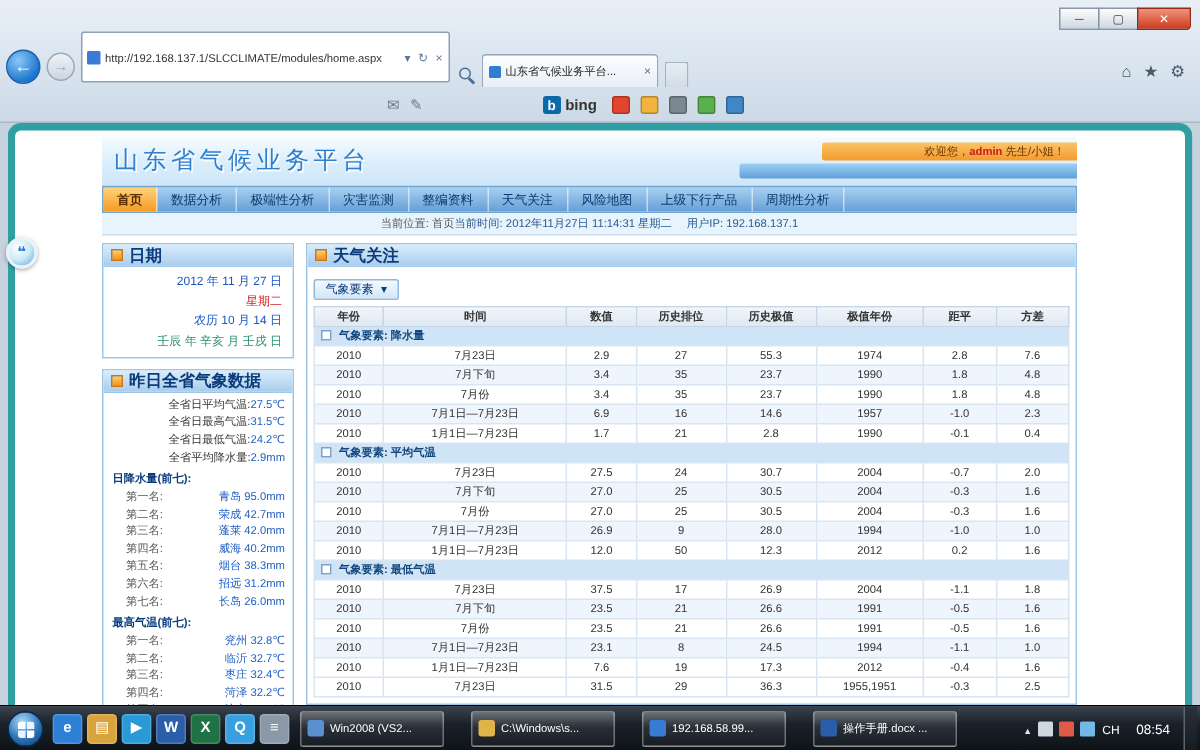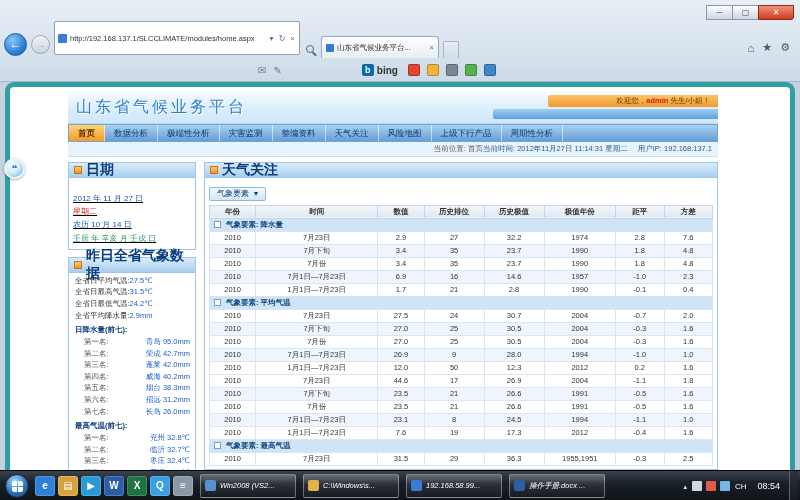--- a/index.html
+++ b/index.html
@@ -65,33 +65,33 @@
   .welcome-user { color:#c81e1e; font-weight:bold; }
   .blue-strip { position:absolute; right:0; top:18px; width:225px; height:10px;
     background:linear-gradient(#9fd0f5,#5f9fd8); border-radius:2px 0 0 2px; }
 
   .menubar { height:18px; flex:none; display:flex; background:linear-gradient(#a8d0f0,#659fd6); border:1px solid #6fa6d4; }
   .menu-item { padding:0 9px; font-size:8.5px; line-height:16px; color:#0c3a70;
     border-right:1px solid rgba(255,255,255,.55); white-space:nowrap; }
   .menu-item.active { background:linear-gradient(#ffd27a,#f59b22); color:#5a2d00; font-weight:bold; }
 
   .infobar { height:15px; flex:none; background:#e8f4fd; border-bottom:1px solid #cadff0; display:flex;
-    justify-content:flex-end; font-size:7.5px; color:#555; line-height:14px; padding:0 6px; }
+    justify-content:center; font-size:7.5px; color:#555; line-height:14px; padding:0 6px; }
   .info-right { color:#2a5b8f; display:flex; gap:10px; }
 
   .content { display:flex; gap:8px; padding-top:5px; flex:1; overflow:hidden; }
   .sidebar { width:128px; flex:none; display:flex; flex-direction:column; gap:7px; overflow:hidden; }
   .panel { border:1px solid #9fc6e8; background:#fff; }
   .panel-hd { height:15px; background:linear-gradient(#d9edfb,#a9cdec); border-bottom:1px solid #9fc6e8;
-    display:flex; align-items:center; gap:4px; padding:0 5px; font-size:14px; font-weight:bold; color:#0b3c7c; }
+    display:flex; align-items:center; gap:4px; padding:0 5px; font-size:11px; font-weight:bold; color:#0b3c7c; }
   .hd-icon { width:8px; height:8px; background:linear-gradient(#ffd06a,#f0921e); border:1px solid #c8761a; flex:none; }
-  .date-body { padding:14px 7px 4px 4px; font-size:8px; line-height:1.65;text-decoration:underline; }
+  .date-body { padding:3px 7px 4px 4px; font-size:8px; text-align:right; line-height:1.65; }
   .c-blue { color:#1a56c4; } .c-red { color:#d02020; } .c-teal { color:#2a8f6f; }
   .wx-body { padding:2px 5px 0 6px; font-size:7.5px; line-height:1.55; }
-  .kv { display:flex; justify-content:flex-start; }
+  .kv { display:flex; justify-content:flex-end; }
   .kv-l { color:#333; } .kv-v { color:#1f5fc8; }
   .sec-title { color:#0b3c7c; font-weight:bold; margin-top:3px; }
   .rank { display:flex; justify-content:space-between; padding-left:9px; }
   .rank-l { color:#555; }
 
   .main { flex:1; display:flex; flex-direction:column; border:1px solid #9fc6e8; background:#fff; overflow:hidden; }
   .main-body { padding:4px 4px 0 4px; flex:1; overflow:hidden; }
   .element-btn { display:inline-flex; align-items:center; gap:5px; height:14px; padding:0 7px; font-size:8px;
     color:#0b3c7c; background:linear-gradient(#f4f9fd,#d3e6f6); border:1px solid #8fb8dc; border-radius:2px; margin-bottom:4px; }
   table.data { width:100%; border-collapse:collapse; font-size:7.5px; table-layout:fixed; }
@@ -114,21 +114,21 @@
   .start-orb { width:24px; height:24px; border-radius:50%; flex:none; margin:0 3px; position:relative;
     background:radial-gradient(circle at 40% 28%,#a9daf8,#2c73b8 55%,#123c66); border:1px solid #0a2a4a; }
   .orb-flag { position:absolute; left:6px; top:6px; width:11px; height:11px;
     background:linear-gradient(#fff,#fff) no-repeat 0 0/5px 5px,
                linear-gradient(#e8f4ff,#e8f4ff) no-repeat 6px 0/5px 5px,
                linear-gradient(#e8f4ff,#e8f4ff) no-repeat 0 6px/5px 5px,
                linear-gradient(#fff,#fff) no-repeat 6px 6px/5px 5px; border-radius:2px; }
   .quick-launch { display:flex; gap:3px; align-items:center; }
   .task-icon { width:20px; height:20px; border-radius:3px; display:flex; align-items:center; justify-content:center;
     font-size:10px; font-weight:bold; color:#fff; border:1px solid rgba(255,255,255,.18); }
-  .task-windows { display:flex; gap:7px; margin-left:4px;font-style:italic; }
+  .task-windows { display:flex; gap:18px; margin-left:4px; }
   .task-win { height:24px; width:96px; border:1px solid rgba(255,255,255,.35); border-radius:2px;
     background:linear-gradient(rgba(255,255,255,.28),rgba(255,255,255,.08) 45%,rgba(255,255,255,.03));
     display:flex; align-items:center; gap:4px; padding:0 4px; font-size:7.5px; color:#fff; overflow:hidden; }
   .tw-ic { width:11px; height:11px; border-radius:2px; flex:none; }
   .tw-t { white-space:nowrap; overflow:hidden; }
   .tray { margin-left:auto; display:flex; align-items:flex-end; gap:5px; color:#fff; }
   .tray-ic { width:10px; height:10px; border-radius:1px; display:inline-block; font-size:7px; line-height:10px;
     text-align:center; color:#fff; }
   .clock { font-size:9px; color:#fff; padding:0 6px; text-align:center; }
   .show-desktop { width:9px; height:30px; border-left:1px solid #5a6570;
@@ -335,21 +335,21 @@
                 </thead>
                 <tbody>
                     <tr class="group">
                       <td colspan="8"><span class="exp"></span><span>气象要素: 降水量</span></td>
                     </tr>
                     <tr>
                       <td>2010</td>
                       <td>7月23日</td>
                       <td>2.9</td>
                       <td>27</td>
-                      <td>32.2</td>
+                      <td>55.3</td>
                       <td>1974</td>
                       <td>2.8</td>
                       <td>7.6</td>
                     </tr>
                     <tr class="alt">
                       <td>2010</td>
                       <td>7月下旬</td>
                       <td>3.4</td>
                       <td>35</td>
                       <td>23.7</td>
@@ -433,24 +433,27 @@
                     <tr>
                       <td>2010</td>
                       <td>1月1日—7月23日</td>
                       <td>12.0</td>
                       <td>50</td>
                       <td>12.3</td>
                       <td>2012</td>
                       <td>0.2</td>
                       <td>1.6</td>
                     </tr>
+                    <tr class="group">
+                      <td colspan="8"><span class="exp"></span><span>气象要素: 最低气温</span></td>
+                    </tr>
                     <tr>
                       <td>2010</td>
                       <td>7月23日</td>
-                      <td>44.6</td>
+                      <td>37.5</td>
                       <td>17</td>
                       <td>26.9</td>
                       <td>2004</td>
                       <td>-1.1</td>
                       <td>1.8</td>
                     </tr>
                     <tr class="alt">
                       <td>2010</td>
                       <td>7月下旬</td>
                       <td>23.5</td>
@@ -482,23 +485,20 @@
                     </tr>
                     <tr>
                       <td>2010</td>
                       <td>1月1日—7月23日</td>
                       <td>7.6</td>
                       <td>19</td>
                       <td>17.3</td>
                       <td>2012</td>
                       <td>-0.4</td>
                       <td>1.6</td>
-                    </tr>
-                    <tr class="group">
-                      <td colspan="8"><span class="exp"></span><span>气象要素: 最高气温</span></td>
                     </tr>
                     <tr>
                       <td>2010</td>
                       <td>7月23日</td>
                       <td>31.5</td>
                       <td>29</td>
                       <td>36.3</td>
                       <td>1955,1951</td>
                       <td>-0.3</td>
                       <td>2.5</td>

